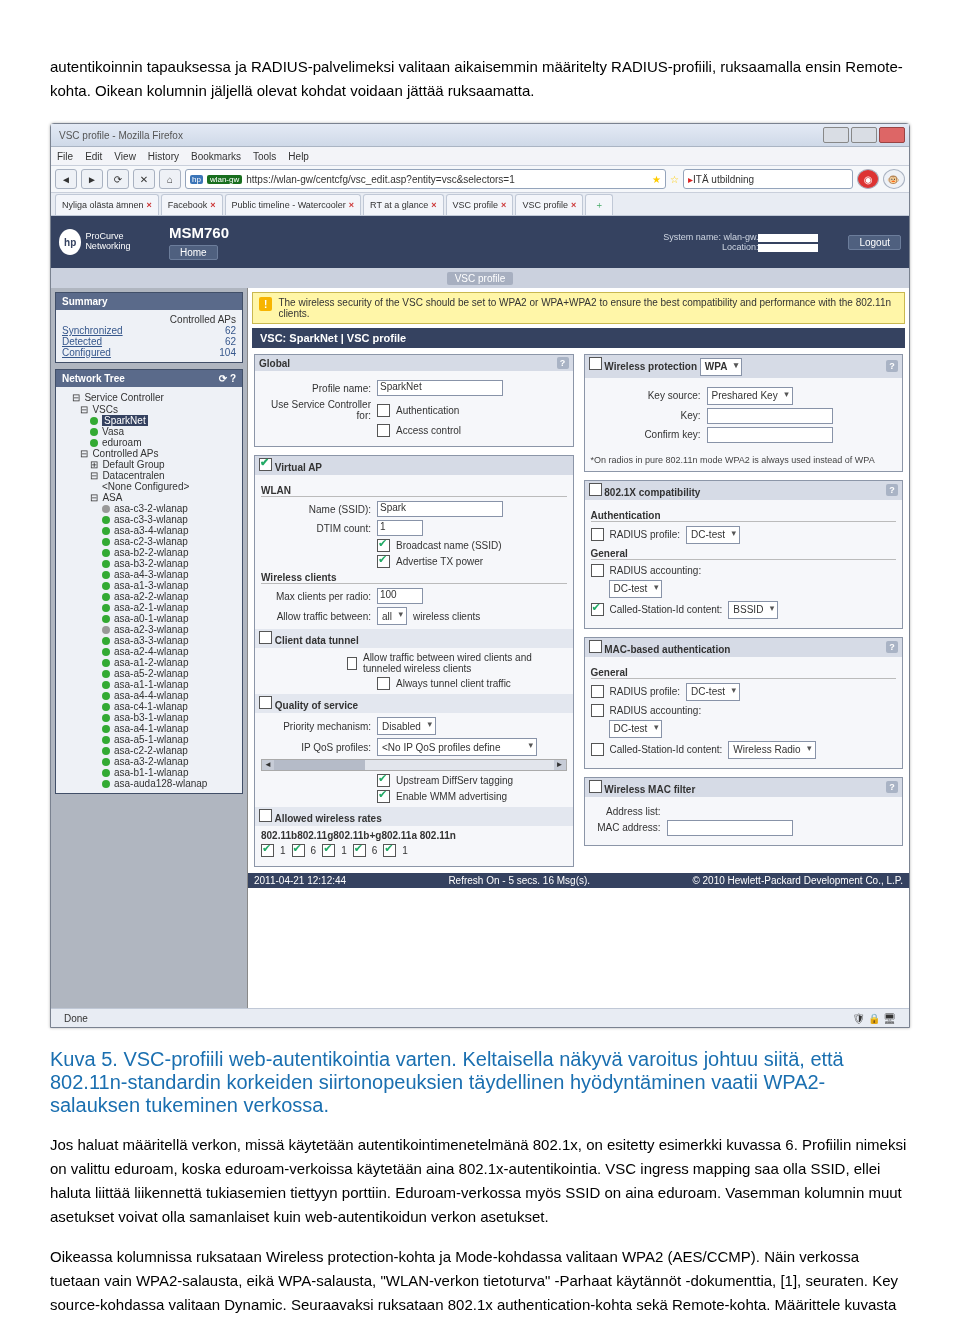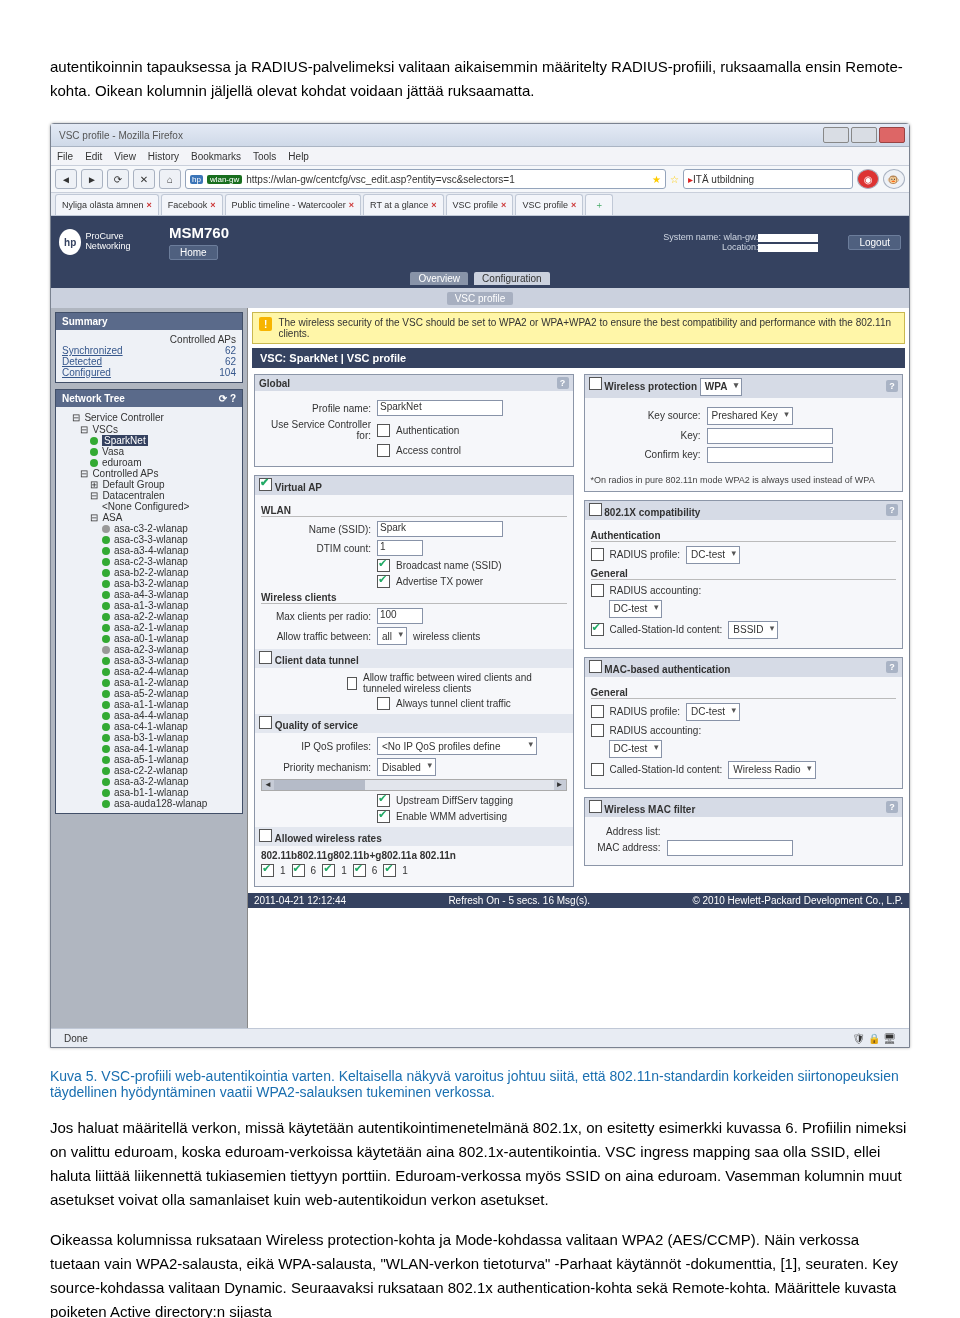--- a/index.html
+++ b/index.html
@@ -276,21 +276,21 @@
     background:#354260; color:#fff; font-size:10px;
     display:flex; justify-content:space-between; padding:2px 6px;
   }
   .browser-status {
     height: 18px;
     background:#e8ecf3; border-top:1px solid #c0c8d6;
     display:flex; align-items:center; justify-content:space-between;
     padding:0 13px; font-size:10px;
   }
   .caption {
-    font-size: 14px;
+    font-size: 20px;
     color: #1a6fb0;
     margin: 10px 0 16px 0;
   }
 </style>
 </head>
 <body>
 
 <div class="page">
   <p class="body-text">autentikoinnin tapauksessa ja RADIUS-palvelimeksi valitaan aikaisemmin määritelty RADIUS-profiili, ruksaamalla ensin Remote-kohta. Oikean kolumnin jäljellä olevat kohdat voidaan jättää ruksaamatta.</p>
 
@@ -370,24 +370,20 @@
           <div class="model-area">
             <div class="model">MSM760</div>
             <span class="home-link">Home</span>
           </div>
           <div class="sysinfo">
             <div><span>System name: wlan-gw.</span><span class="wb"></span></div>
             <div><span>Location:</span><span class="wb"></span></div>
           </div>
           <span class="logout">Logout</span>
         </div>
-        <div class="app-tabs1">
-          <span class="ptab">Overview</span>
-          <span class="ptab active">Configuration</span>
-        </div>
         <div class="app-tabs2">
           <span class="stab">VSC profile</span>
         </div>
         <div class="app-body">
 
           <div class="sidebar">
             <div class="panel">
               <div class="panel-head">
                   <span>Summary</span>
                 </div>
@@ -635,26 +631,26 @@
                       </div>
                     <div class="field-row">
                         <span class="field-label"></span>
                         <span class="cb"></span>
                         <span>Always tunnel client traffic</span>
                       </div>
                     <div class="box-head" style="background:#e3e7ef;margin:4px -6px;">
                         <span><span class="cb"></span> <span>Quality of service</span></span>
                       </div>
                     <div class="field-row">
+                        <span class="field-label">Priority mechanism:</span>
+                        <span class="sel">Disabled</span>
+                      </div>
+                    <div class="field-row">
                         <span class="field-label">IP QoS profiles:</span>
                         <span class="sel" style="width:140px;">&lt;No IP QoS profiles define</span>
-                      </div>
-                    <div class="field-row">
-                        <span class="field-label">Priority mechanism:</span>
-                        <span class="sel">Disabled</span>
                       </div>
                     <div class="scrollh">
                         <div class="arrow">◄</div>
                         <div class="thumb"></div>
                         <div style="flex:1"></div>
                         <div class="arrow">►</div>
                       </div>
                     <div class="field-row">
                         <span class="field-label"></span>
                         <span class="cb checked"></span>

